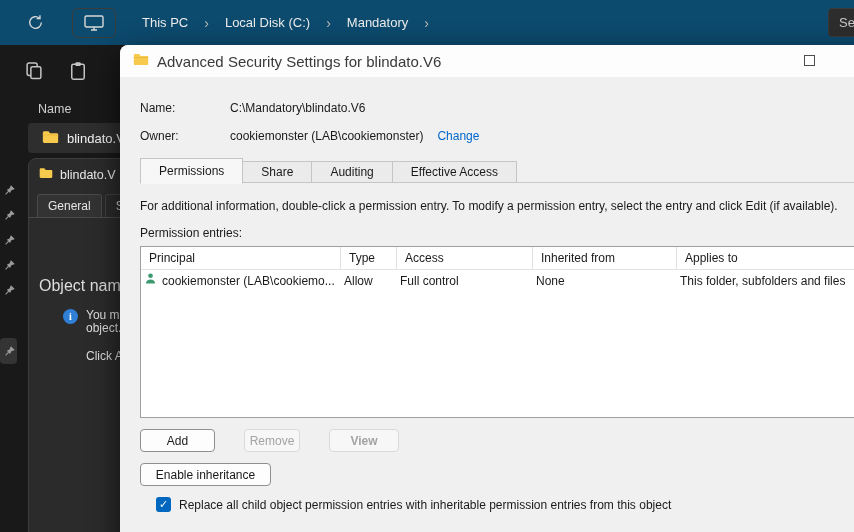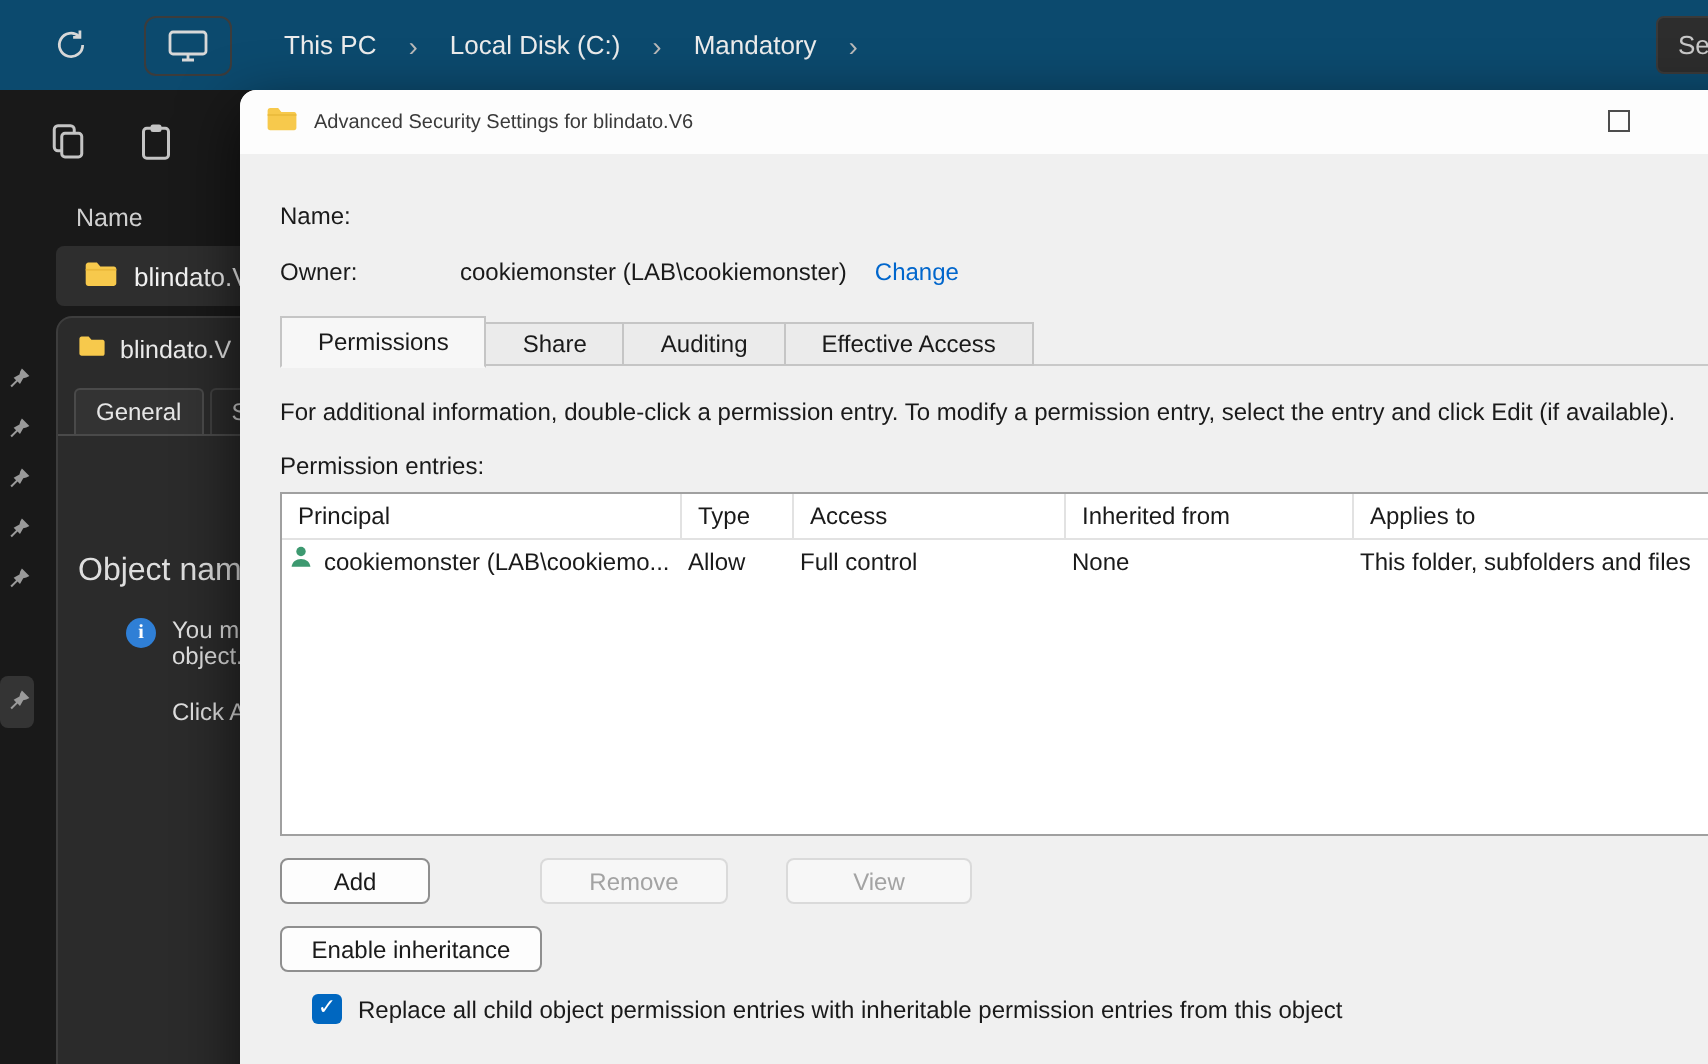--- a/index.html
+++ b/index.html
@@ -52,21 +52,21 @@
   .nav-sel { position: absolute; left: 0; top: 293px; width: 17px; height: 26px;
     background: #343434; border-radius: 4px; }
 
   
   .dialog { position: absolute; top: 45px; left: 120px; width: 780px; height: 560px;
     background: #f0f0f0; border-radius: 8px 8px 0 0; box-shadow: 0 10px 30px rgba(0,0,0,.65);
     font-size: 12px; color: #1a1a1a; overflow: hidden; }
   .dlg-titlebar { position: absolute; top: 0; left: 0; width: 100%; height: 32px;
     background: #fdfdfd; border-radius: 8px 8px 0 0; display: flex; align-items: center;
     gap: 8px; padding-left: 13px; }
-  .dlg-title { font-size: 10px; color: #3a3a3a; white-space: nowrap; }
+  .dlg-title { font-size: 15px; color: #3a3a3a; white-space: nowrap; }
   .max-btn { position: absolute; left: 684px; top: 10px; width: 11px; height: 11px;
     border: 1px solid #4d4d4d; background: transparent; }
 
   .field-row { position: absolute; left: 20px; display: flex; align-items: center; white-space: nowrap; }
   .field-label { width: 90px; }
   .link { color: #0066cc; margin-left: 14px; cursor: pointer; }
 
   .tabstrip { position: absolute; left: 20px; top: 116px; right: 0; height: 22px;
     display: flex; align-items: flex-end; }
   .tabstrip::after { content: ""; position: absolute; left: 0; right: 0; bottom: 0;
@@ -88,22 +88,22 @@
     border-right: 1px solid #e2e2e2; white-space: nowrap; overflow: hidden; }
   .thead .cell:last-child { border-right: none; }
   .trow .cell { height: 22px; line-height: 22px; padding-left: 3px; white-space: nowrap; overflow: hidden; }
   .principal-cell { display: flex; align-items: center; gap: 5px; }
 
   .btn-row { position: absolute; left: 20px; top: 384px; display: flex; gap: 29px; }
   .btn { height: 23px; border-radius: 4px; border: 1px solid #8f8f8f; background: #fdfdfd;
     font-size: 12px; color: #1a1a1a; font-family: "Liberation Sans", sans-serif; }
   .btn.disabled { border-color: #dadada; background: #f7f7f7; color: #a3a3a3; }
   .btn-add { width: 75px; }
-  .btn-remove { width: 94px; margin-left: 26px; }
-  .btn-view { width: 93px; }
+  .btn-remove { width: 56px; }
+  .btn-view { width: 70px; font-weight: bold; }
   .btn-inherit { position: absolute; left: 20px; top: 418px; width: 131px; }
 
   .chk-row { position: absolute; left: 36px; top: 452px; display: flex; align-items: flex-end; gap: 8px; }
   .checkbox { width: 15px; height: 15px; border-radius: 3px; background: #0067c0;
     color: #fff; font-size: 11px; line-height: 15px; text-align: center; flex: 0 0 auto; }
   .checkbox::after { content: "✓"; }
   .chk-label { white-space: nowrap; }
 </style>
 </head>
 <body>
@@ -209,20 +209,21 @@
           <path d="M1 3C1 2 1.7 1.2 2.6 1.2h5l2 2.4h8c.8 0 1.4.7 1.4 1.5v8.4c0 .9-.6 1.5-1.4 1.5H2.6C1.7 15 1 14.3 1 13.4z" fill="#f7c94c"></path>
           <path d="M1 5.5h18" stroke="#e9b83a" stroke-width="1"></path>
         </svg>
     </span>
     <span class="dlg-title">Advanced Security Settings for blindato.V6</span>
   </div>
   <div class="max-btn"></div>
 
   <div class="field-row" style="top:56px">
     <span class="field-label">Name:</span>
+    <span>C:\Mandatory\blindato.V6</span>
   </div>
   <div class="field-row" style="top:84px">
     <span class="field-label">Owner:</span>
     <span>cookiemonster (LAB\cookiemonster)</span>
     <span class="link">Change</span>
   </div>
 
   <div class="tabstrip">
     <span class="tab active">Permissions</span>
     <span class="tab">Share</span>

